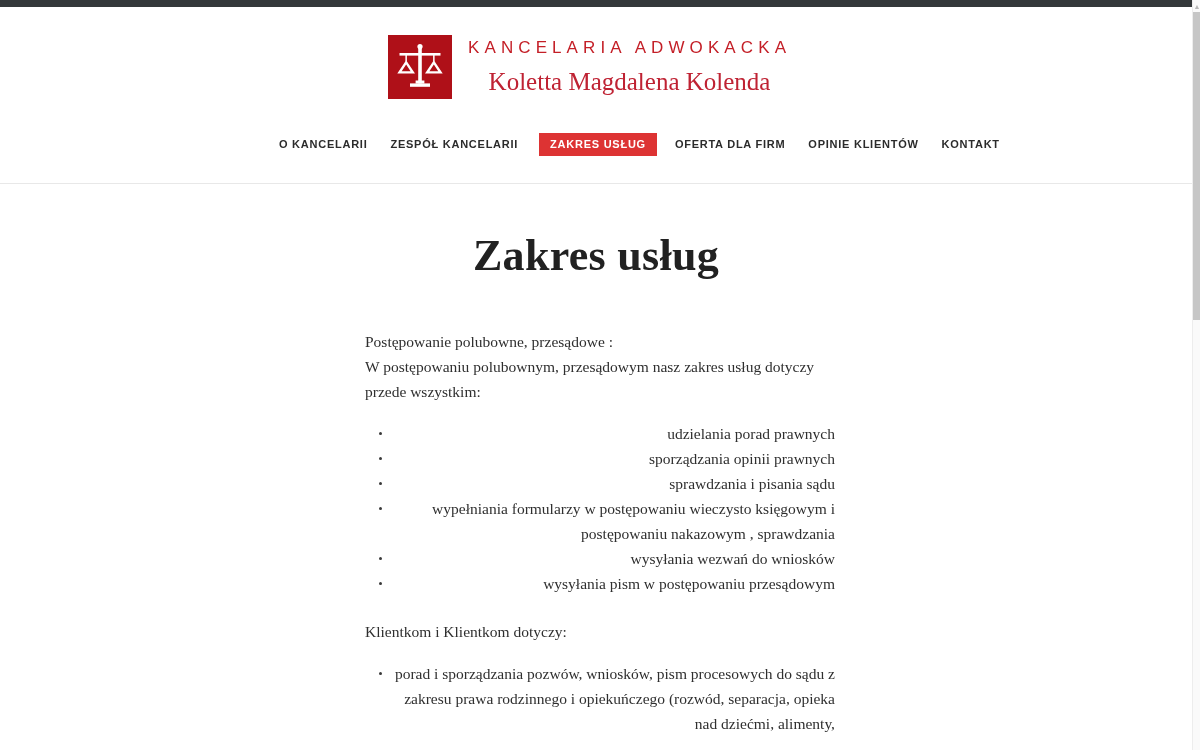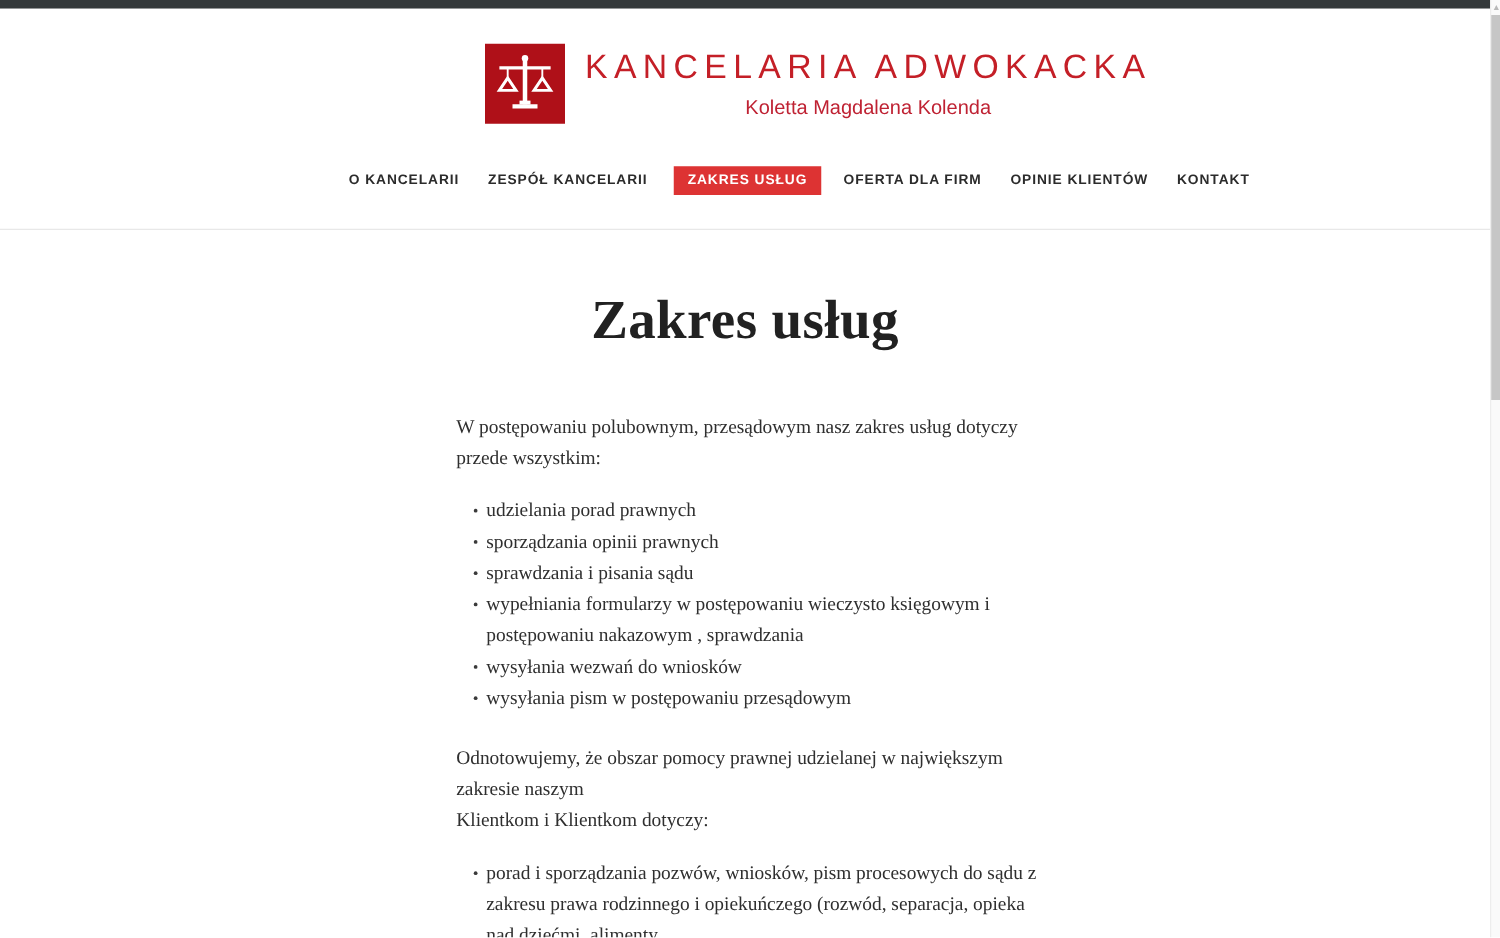--- a/index.html
+++ b/index.html
@@ -58,36 +58,36 @@
     justify-content: center;
     margin-top: 2px;
   }
   .brand-mark svg { display: block; }
   .brand-text {
     margin-left: 16px;
     padding-top: 6px;
   }
   .brand-title {
     color: #c41f27;
-    font-size: 27px;
+    font-size: 17px;
     letter-spacing: 5.1px;
     font-weight: 400;
     line-height: 1.05;
     white-space: nowrap;
     font-family: "Liberation Sans", sans-serif;
   }
   .brand-sub {
     color: #bf2233;
-    font-size: 16px;
+    font-size: 25px;
     font-weight: 400;
     line-height: 1.1;
     margin-top: 11px;
     text-align: center;
     white-space: nowrap;
-    font-family: Liberation Sans, sans-serif;
+    font-family: Liberation Serif, serif;
   }
 
   
   .main-nav {
     margin-top: 32px;
     padding-left: 279px;
     display: flex;
     align-items: center;
     height: 26px;
   }
@@ -150,20 +150,21 @@
   .article p {
     margin: 0 0 0 0;
   }
   .article p.para-block {
     margin-bottom: 0;
   }
   .article ul {
     list-style: none;
     margin: 17px 0 0 0;
     padding: 0;
+    text-align: right;
   }
   .article ul li {
     position: relative;
     padding-left: 24px;
     margin-bottom: 0;
     line-height: 25px;
   }
   .article ul li + li { margin-top: 0; }
   .article ul li::before {
     content: "";
@@ -259,35 +260,35 @@
 
     <div class="nav-divider"></div>
   </header>
 
   <main class="content">
 
     <h1 class="page-title">Zakres usług</h1>
 
     <article class="article">
 
+      <p class="para-block">Postępowanie polubowne, przesądowe :</p>
 
       <p class="para-block">W postępowaniu polubownym, przesądowym nasz zakres usług dotyczy przede wszystkim:</p>
 
       <ul>
         <li>udzielania porad prawnych</li>
         <li>sporządzania opinii prawnych</li>
         <li>sprawdzania i pisania sądu</li>
         <li>wypełniania formularzy w postępowaniu wieczysto księgowym i postępowaniu nakazowym , sprawdzania</li>
         <li>wysyłania wezwań do wniosków</li>
         <li>wysyłania pism w postępowaniu przesądowym</li>
       </ul>
 
       <div class="list-spacer"></div>
 
-      <p class="para-block after-list">Odnotowujemy, że obszar pomocy prawnej udzielanej w największym zakresie naszym</p>
 
       <p class="para-block">Klientkom i Klientkom dotyczy:</p>
 
       <ul>
         <li>porad i sporządzania pozwów, wniosków, pism procesowych do sądu z zakresu prawa rodzinnego i opiekuńczego (rozwód, separacja, opieka nad dziećmi, alimenty,</li>
       </ul>
 
     </article>
   </main>
 </div>

